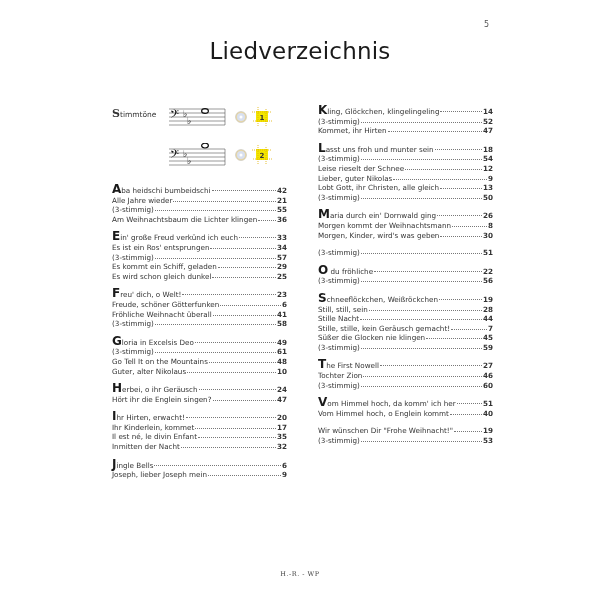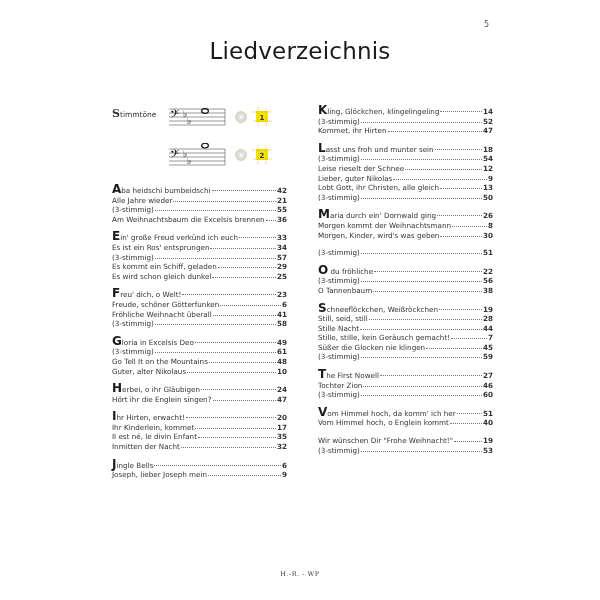--- a/index.html
+++ b/index.html
@@ -135,21 +135,21 @@
           <span class="title"><span>Alle Jahre wieder</span></span>
           <span class="dots"></span>
           <span class="num">21</span>
         </div>
         <div class="entry">
           <span class="title"><span>(3-stimmig)</span></span>
           <span class="dots"></span>
           <span class="num">55</span>
         </div>
         <div class="entry">
-          <span class="title"><span>Am Weihnachtsbaum die Excelsis brennen</span></span>
+          <span class="title"><span>Am Weihnachtsbaum die Lichter klingen</span></span>
           <span class="dots"></span>
           <span class="num">36</span>
         </div>
       </div>
       <div class="group">
         <div class="entry first">
           <span class="title"><span class="cap">E</span><span>in' große Freud verkünd ich euch</span></span>
           <span class="dots"></span>
           <span class="num">33</span>
         </div>
@@ -213,21 +213,21 @@
           <span class="num">48</span>
         </div>
         <div class="entry">
           <span class="title"><span>Guter, alter Nikolaus</span></span>
           <span class="dots"></span>
           <span class="num">10</span>
         </div>
       </div>
       <div class="group">
         <div class="entry first">
-          <span class="title"><span class="cap">H</span><span>erbei, o ihr Gläubigen</span></span>
+          <span class="title"><span class="cap">H</span><span>erbei, o ihr Geräusch</span></span>
           <span class="dots"></span>
           <span class="num">24</span>
         </div>
         <div class="entry">
           <span class="title"><span>Hört ihr die Englein singen?</span></span>
           <span class="dots"></span>
           <span class="num">47</span>
         </div>
       </div>
       <div class="group">
@@ -346,34 +346,29 @@
         <div class="entry first">
           <span class="title"><span class="cap">O</span><span> du fröhliche</span></span>
           <span class="dots"></span>
           <span class="num">22</span>
         </div>
         <div class="entry">
           <span class="title"><span>(3-stimmig)</span></span>
           <span class="dots"></span>
           <span class="num">56</span>
         </div>
-        <div class="entry">
-          <span class="title"><span>O Tannenbaum</span></span>
-          <span class="dots"></span>
-          <span class="num">38</span>
-        </div>
       </div>
       <div class="group">
         <div class="entry first">
           <span class="title"><span class="cap">S</span><span>chneeflöckchen, Weißröckchen</span></span>
           <span class="dots"></span>
           <span class="num">19</span>
         </div>
         <div class="entry">
-          <span class="title"><span>Still, seid, still</span></span>
+          <span class="title"><span>Still, still, sein</span></span>
           <span class="dots"></span>
           <span class="num">28</span>
         </div>
         <div class="entry">
           <span class="title"><span>Stille Nacht</span></span>
           <span class="dots"></span>
           <span class="num">44</span>
         </div>
         <div class="entry">
           <span class="title"><span>Stille, stille, kein Geräusch gemacht!</span></span>

